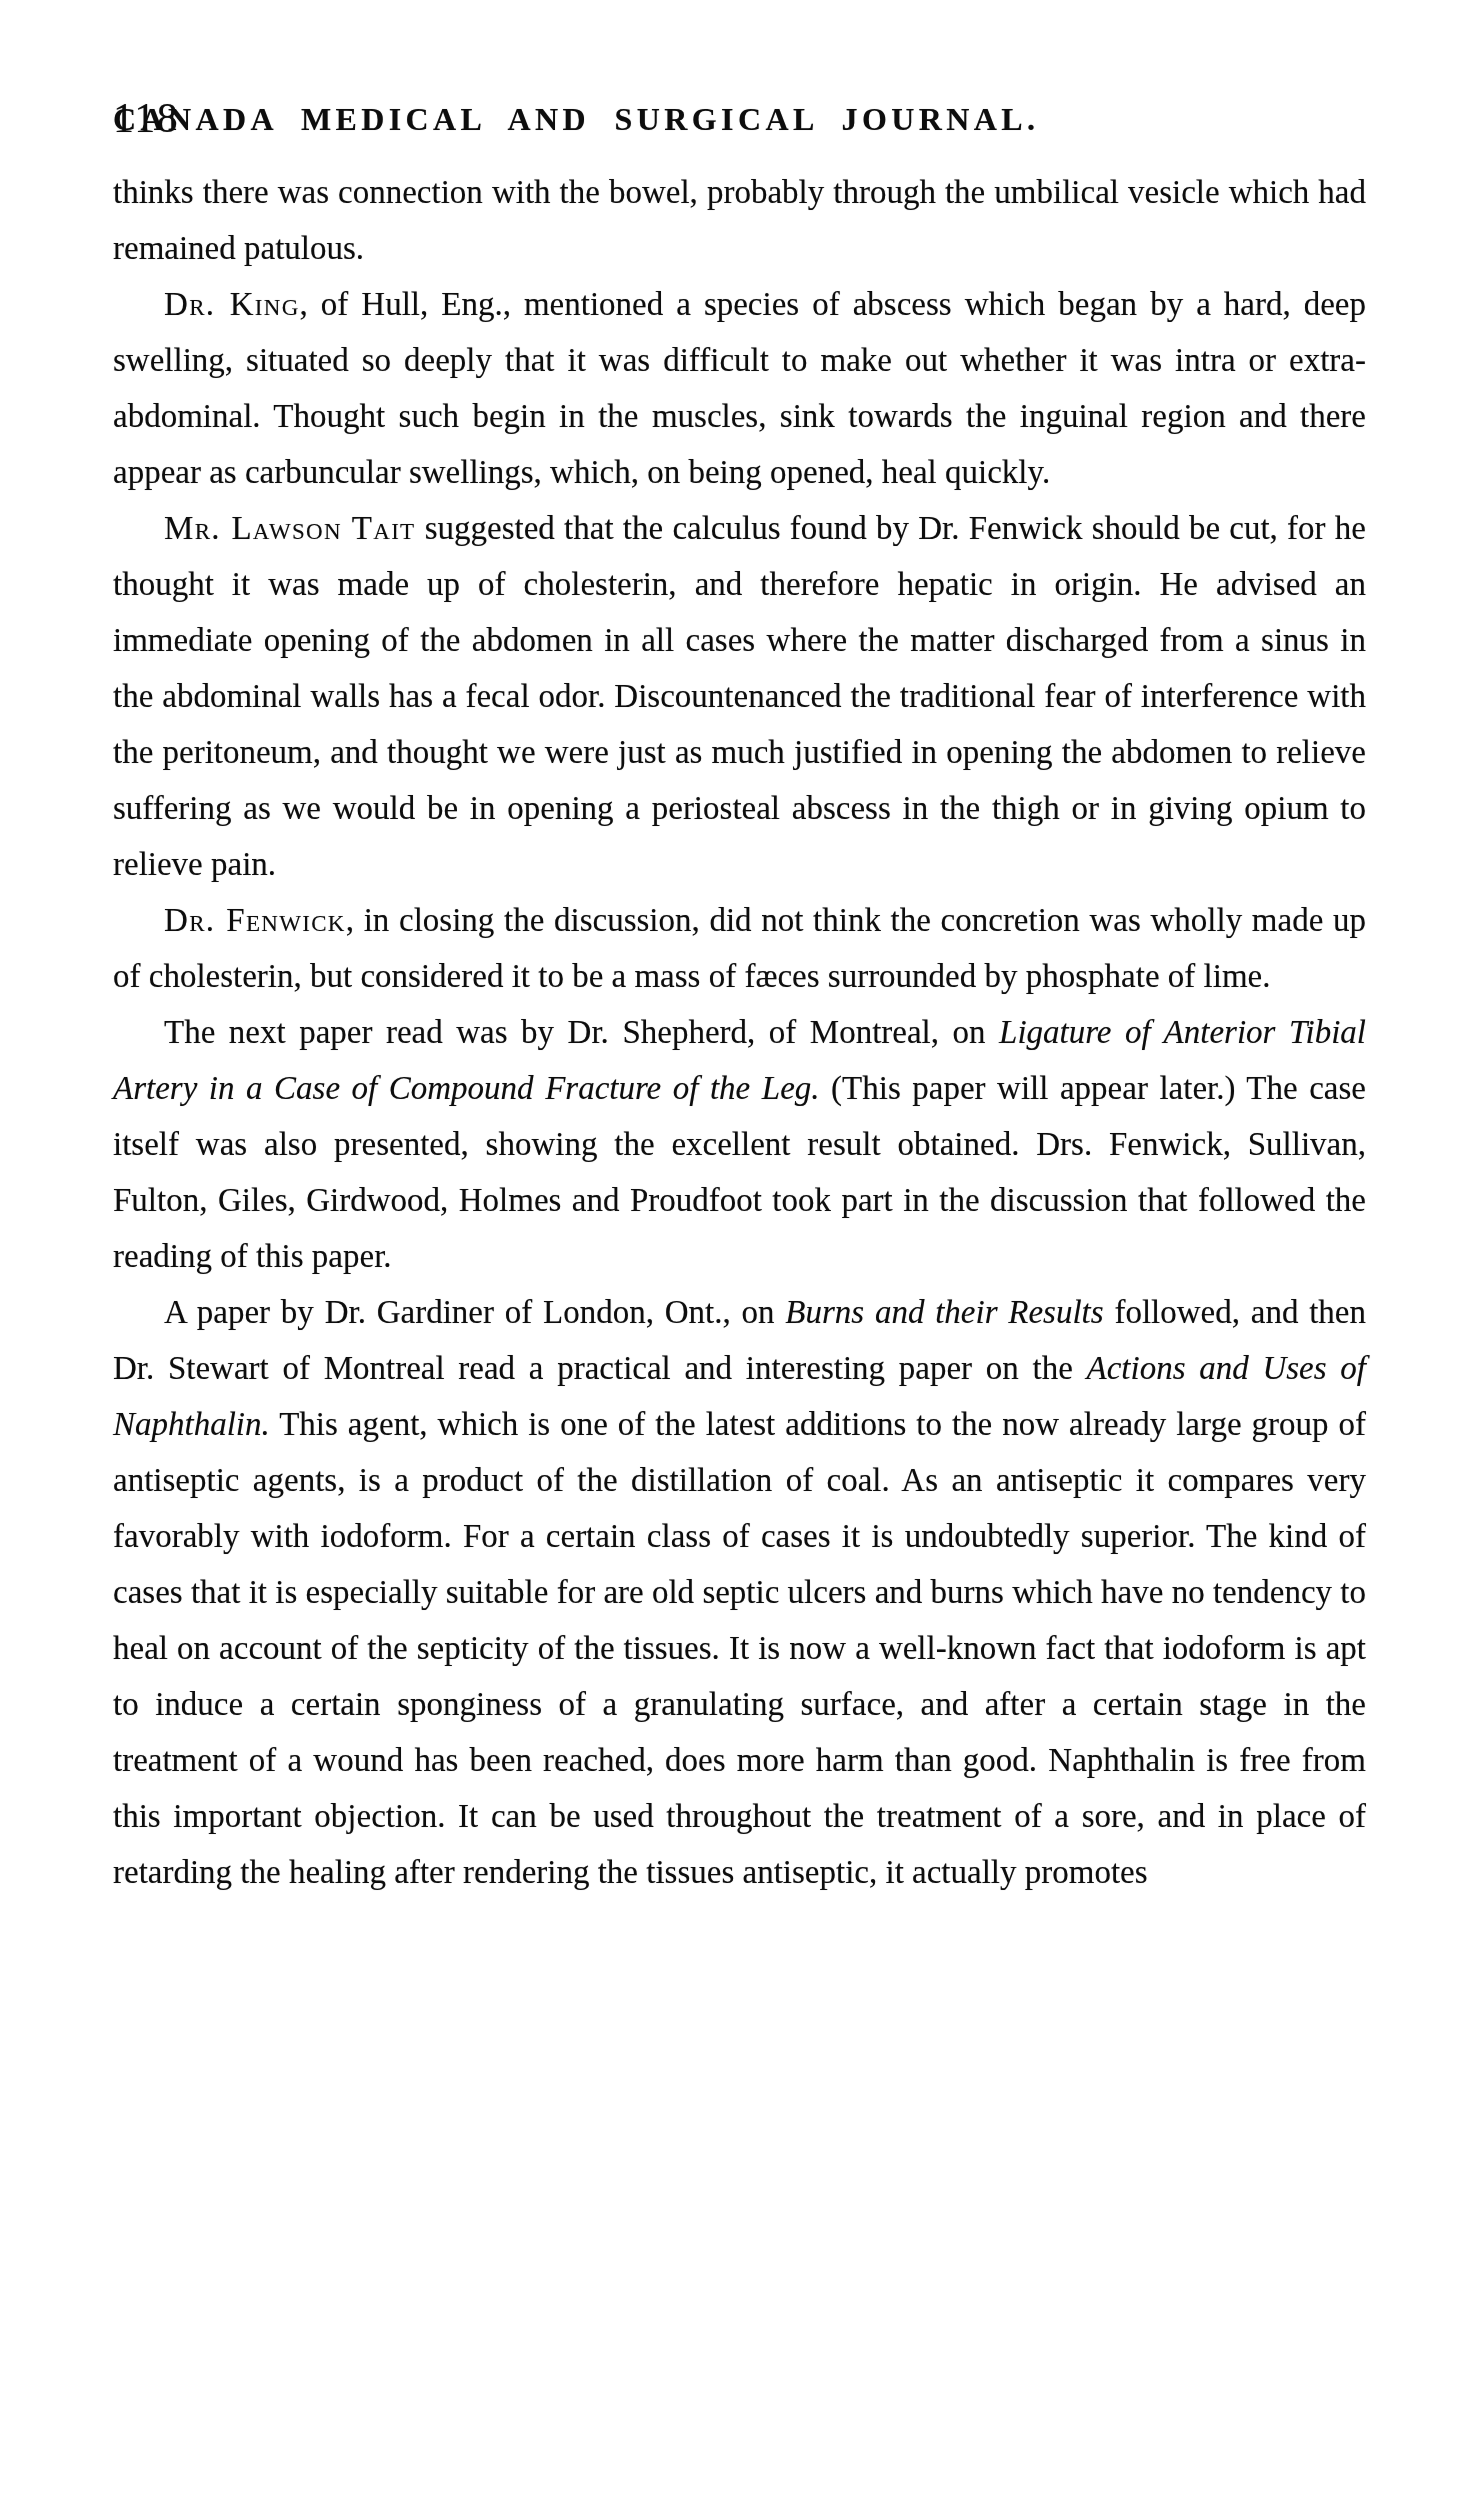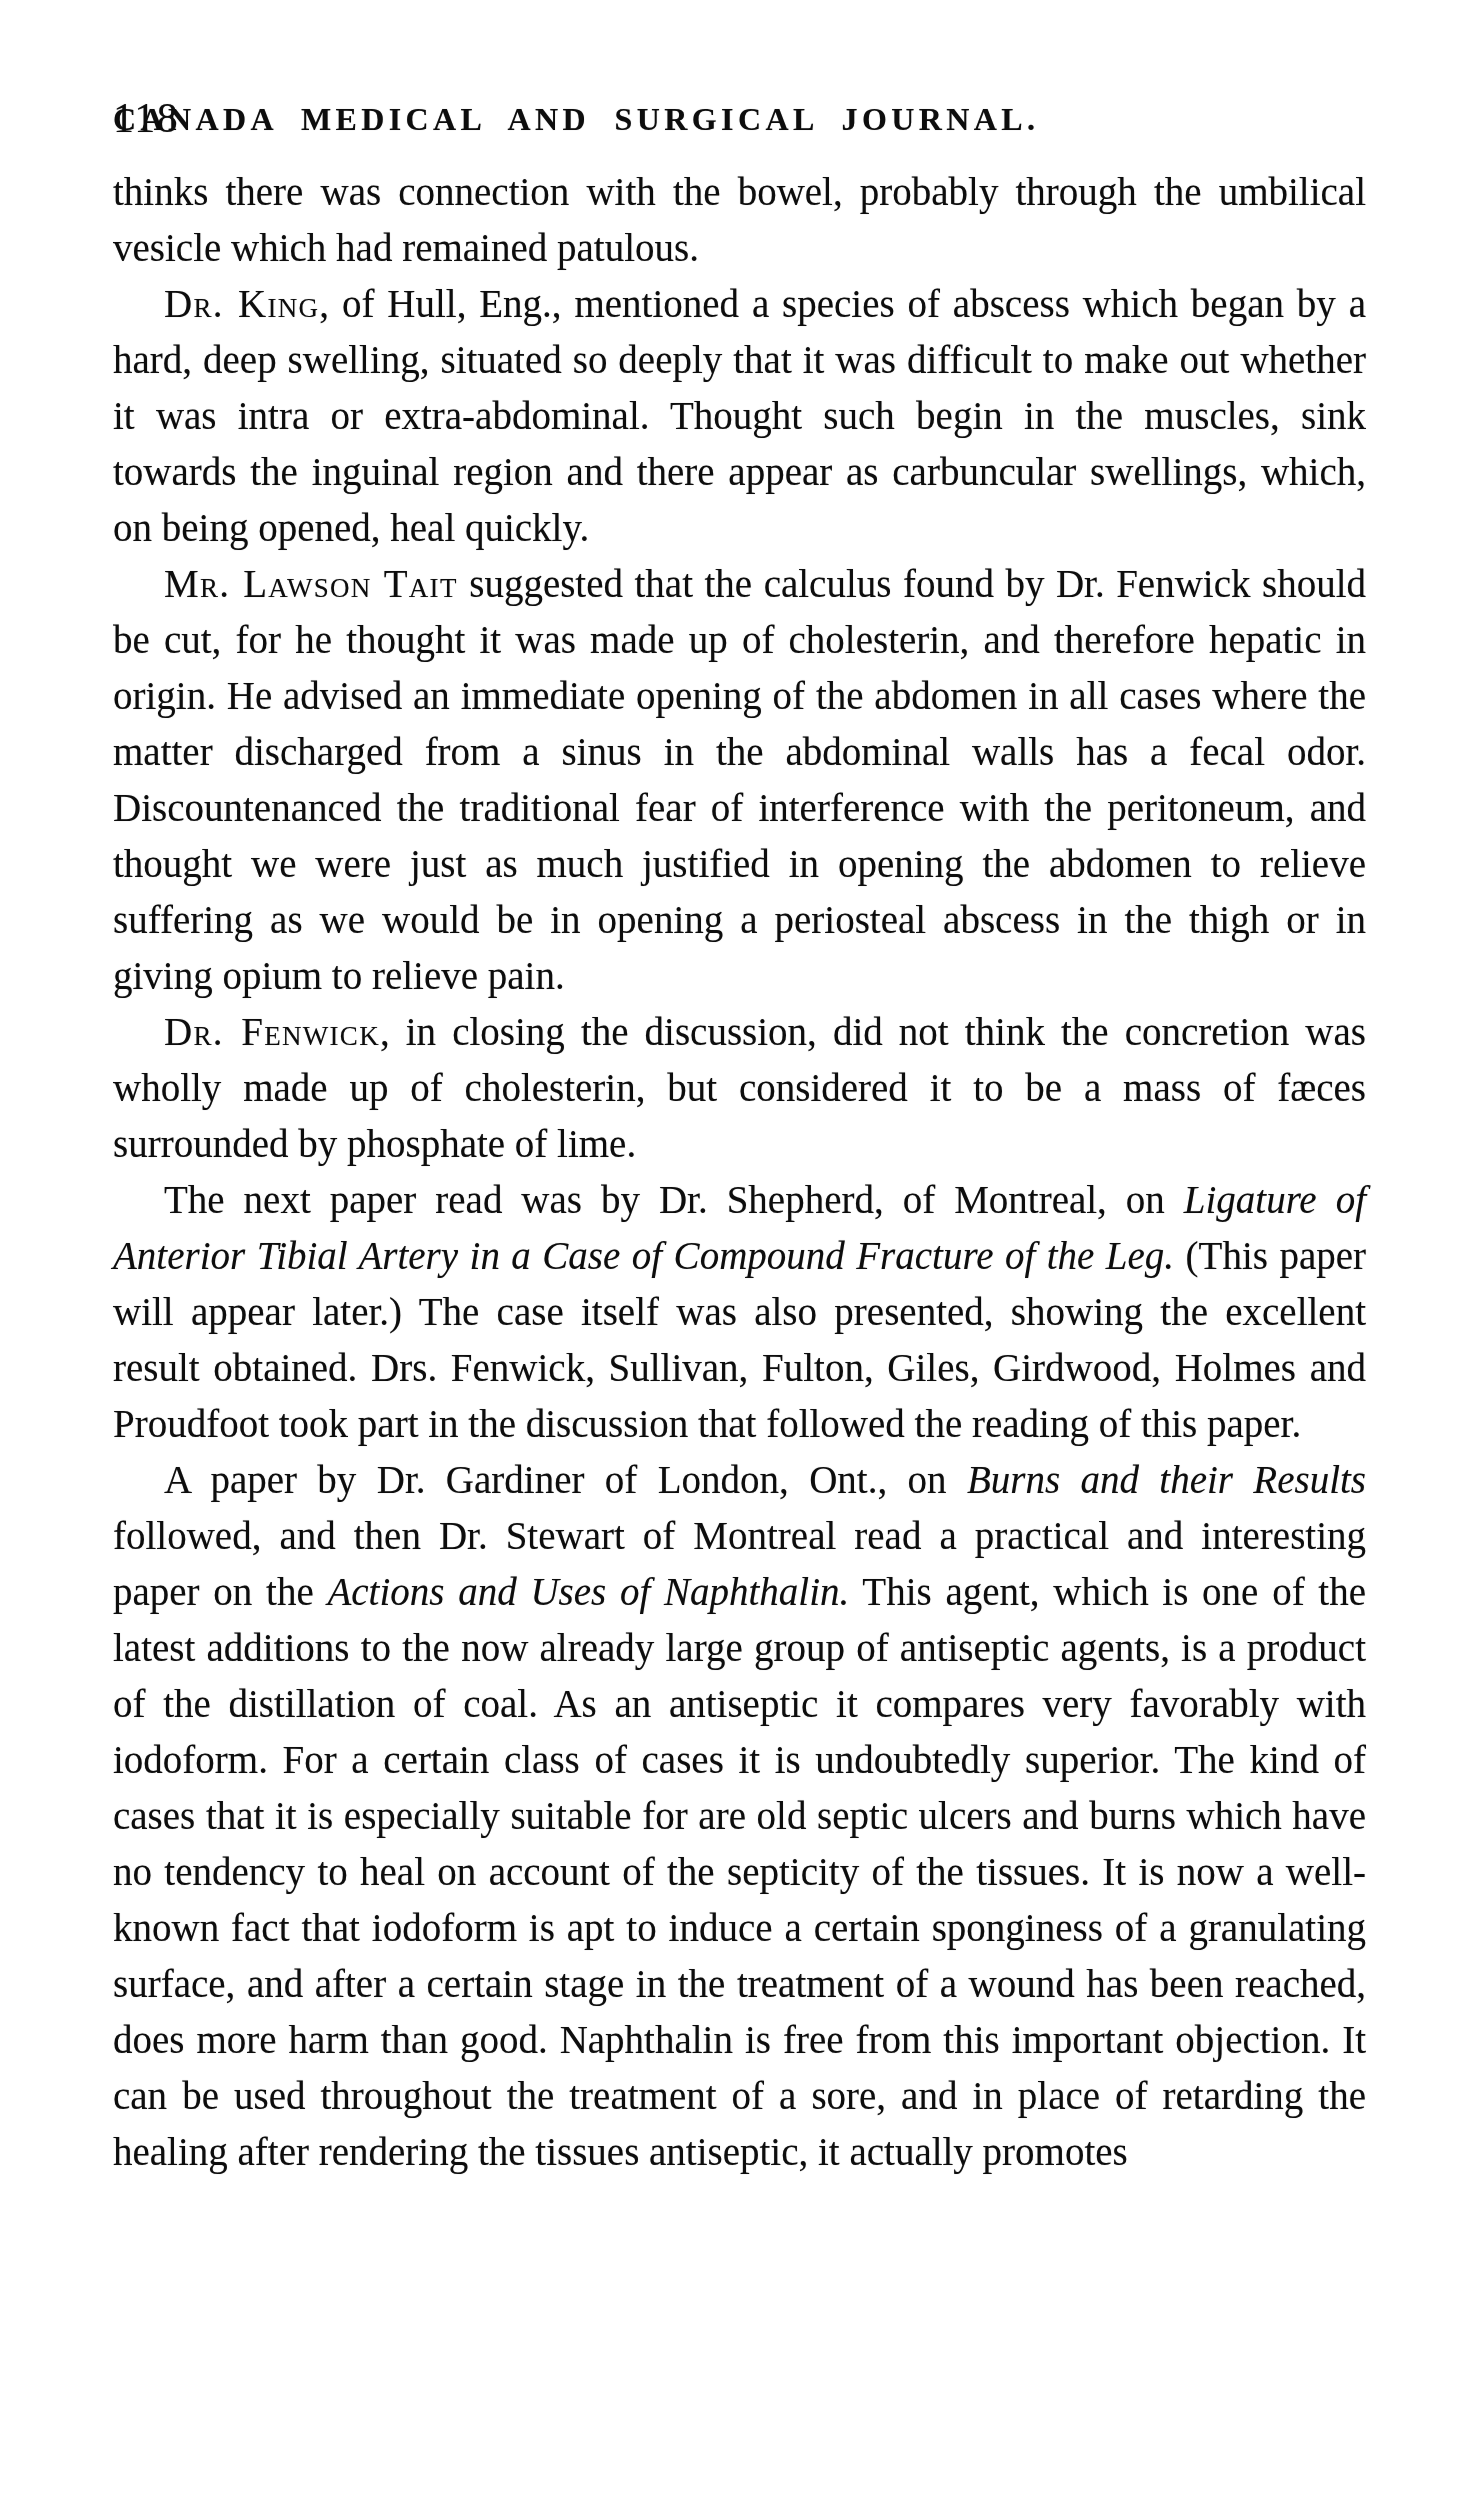--- a/index.html
+++ b/index.html
@@ -44,21 +44,21 @@
   }
   .bodycol {
     position: absolute;
     top: 164px;
     left: 113px;
     width: 1253px;
   }
   .para {
     margin: 0;
     text-align: justify;
-    font-size: 39px;
+    font-size: 33px;
     line-height: 56px;
     text-shadow: 0 0 0.9px rgba(0,0,0,0.35);
   }
   .indent { text-indent: 51px; }
   .sc {
     font-variant: small-caps;
     letter-spacing: 1.3px;
   }
   .it { font-style: italic; }
 </style>

